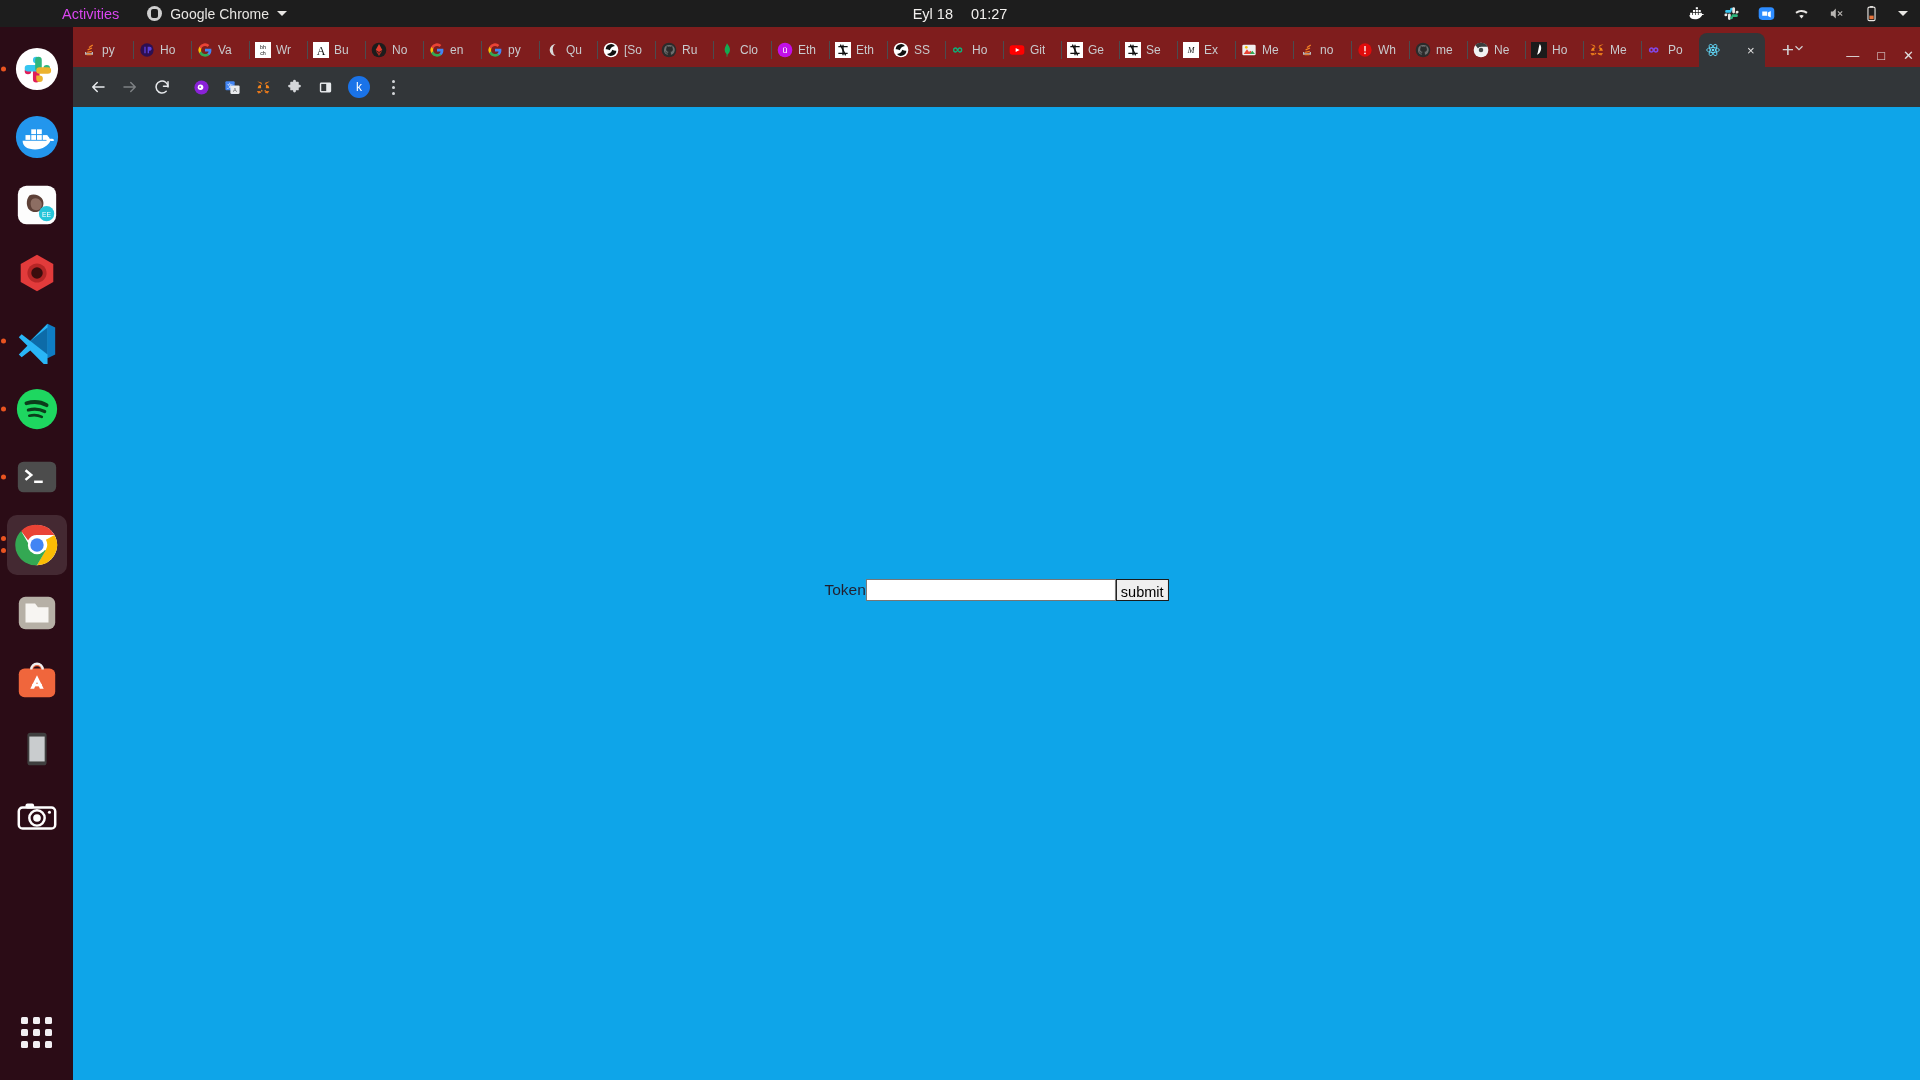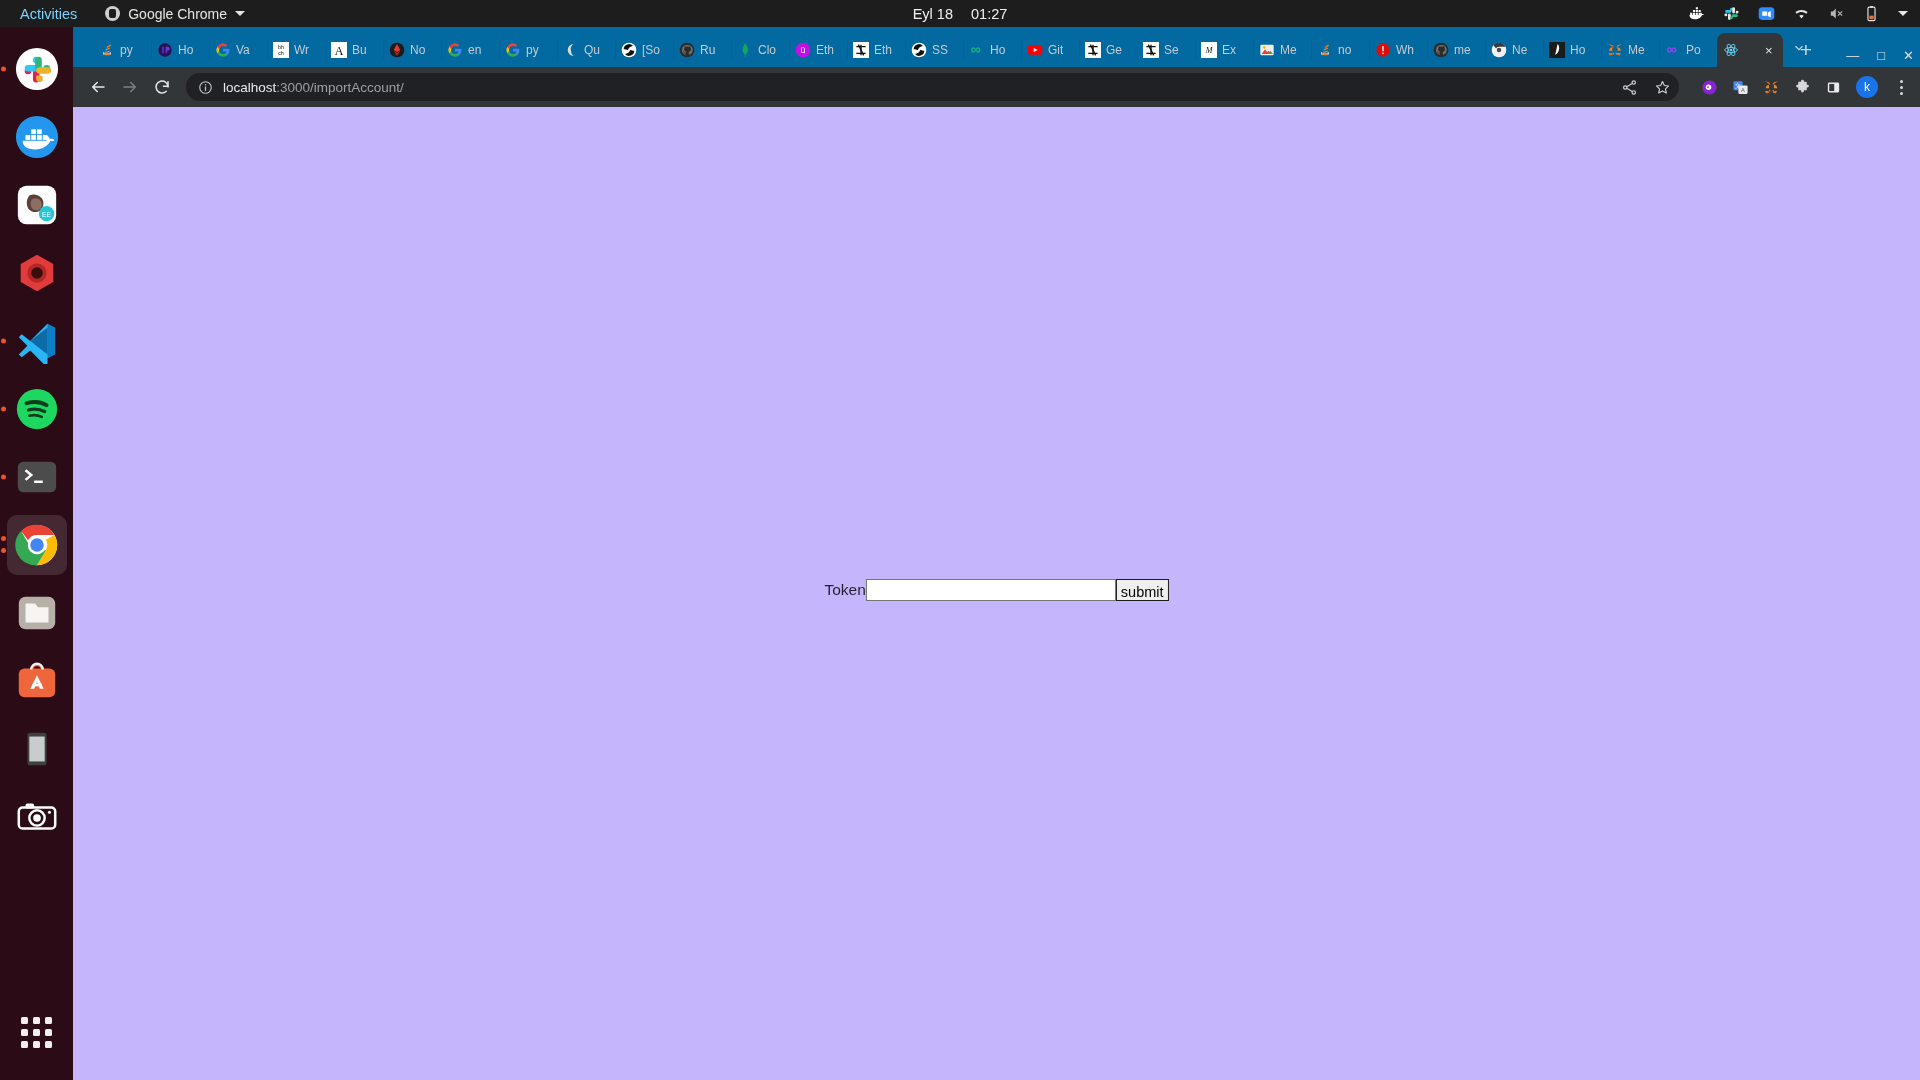--- a/index.html
+++ b/index.html
@@ -13,21 +13,21 @@
   
   #topbar {
     position: absolute; top: 0; left: 0;
     width: 1920px; height: 27px;
     background: #1d1d1d;
     display: flex; align-items: center;
     color: #e8e6e3; font-size: 14px;
     z-index: 50;
   }
   #topbar .tb-left { display: flex; align-items: center; gap: 22px; padding-left: 14px; }
-  #activities { color: #7dd3fc; font-size: 14.5px; padding: 3px 6px; border-radius: 4px; }
+  #activities { color: #d946ef; font-size: 14.5px; padding: 3px 6px; border-radius: 4px; margin-left: 42px; }
   .app-menu { display: flex; align-items: center; gap: 8px; text-align: center; }
   .chrome-dot {
     width: 15px; height: 15px; border-radius: 50%;
     background: #cfcfcf; position: relative;
     display: inline-block;
   }
   .chrome-dot::after {
     content: ""; position: absolute; left: 4px; top: 3px;
     width: 7px; height: 9px; border-radius: 2px;
     background: #1d1d1d;
@@ -84,23 +84,23 @@
   
   #chrome {
     position: absolute; left: 73px; top: 27px;
     width: 1847px; height: 1053px;
     background: #323639;
   }
   
   #tabstrip {
     position: relative;
     height: 40px; width: 100%;
-    background: #0369a1;
+    background: #7f1d1d;
     display: flex; align-items: flex-end;
-    padding-left: 20px;
+    padding-left: 2px;
   }
   .tab {
     position: relative;
     height: 34px; min-width: 0;
     flex: 0 0 58px;
     display: flex; align-items: center; gap: 5px;
     padding: 0 6px;
     color: #c8cacd; font-size: 12px;
     border-radius: 8px 8px 0 0;
     overflow: hidden; white-space: nowrap;
@@ -662,41 +662,20 @@
         <path d="M4 12h15m0 0l-6-6m6 6l-6 6" stroke="currentColor" stroke-width="2" fill="none" stroke-linecap="round"></path>
       </svg>
     </div>
     <div class="nav-btn">
       <svg width="18" height="18" viewBox="0 0 24 24">
         <path d="M20 12a8 8 0 10-2.4 5.7" stroke="currentColor" stroke-width="2" fill="none" stroke-linecap="round"></path>
         <path d="M20 5v6h-6" stroke="currentColor" stroke-width="2" fill="none" stroke-linecap="round" stroke-linejoin="round"></path>
       </svg>
     </div>
 
-    <div id="omnibox">
-      <svg class="info-ico" viewBox="0 0 24 24">
-        <circle cx="12" cy="12" r="9.2" fill="none" stroke="#c2c5c8" stroke-width="1.8"></circle>
-        <circle cx="12" cy="7.6" r="1.2" fill="#c2c5c8"></circle>
-        <rect x="11" y="10.4" width="2" height="7" fill="#c2c5c8"></rect>
-      </svg>
-      <div id="urltext">
-        <b>localhost</b><span>:3000/importAccount/</span>
-      </div>
-      <div id="omnibox-right">
-        <svg class="tb-ico" viewBox="0 0 24 24">
-          <circle cx="18" cy="5" r="2.4" fill="none" stroke="#cfd2d5" stroke-width="1.7"></circle>
-          <circle cx="6" cy="12" r="2.4" fill="none" stroke="#cfd2d5" stroke-width="1.7"></circle>
-          <circle cx="18" cy="19" r="2.4" fill="none" stroke="#cfd2d5" stroke-width="1.7"></circle>
-          <path d="M8.2 10.8l7.6-4.4M8.2 13.2l7.6 4.4" stroke="#cfd2d5" stroke-width="1.6"></path>
-        </svg>
-        <svg class="tb-ico" viewBox="0 0 24 24">
-          <path d="M12 3.5l2.6 5.6 6 .7-4.4 4.1 1.2 5.9-5.4-3-5.4 3 1.2-5.9L3.4 9.8l6-.7z" fill="none" stroke="#cfd2d5" stroke-width="1.6" stroke-linejoin="round"></path>
-        </svg>
-      </div>
-    </div>
 
     <div id="ext-area">
       <svg class="tb-ico" viewBox="0 0 24 24">
         <circle cx="12" cy="12" r="10" fill="#8a22d8"></circle>
         <path fill="#fff" d="M8 8.5c2.6-1.6 6-.4 6.6 2.3.5 2.4-1.2 4.4-3.6 4.7-2.6.3-4.6-1.6-4.4-3.8.1-1.3.7-2.4 1.4-3.2z"></path>
         <circle cx="10" cy="11.4" r="1.3" fill="#8a22d8"></circle>
       </svg>
       <svg class="tb-ico" viewBox="0 0 24 24">
         <rect x="2" y="3" width="13" height="13" rx="1.5" fill="#4285f4"></rect>
         <text x="8.5" y="13" font-size="9" fill="#fff" text-anchor="middle" font-family="Liberation Sans">文</text>
@@ -718,21 +697,21 @@
       </svg>
       <div id="avatar">k</div>
       <div id="kebab">
           <i></i>
           <i></i>
           <i></i>
         </div>
     </div>
   </div>
 
-  <div id="viewport" style="background: #c4b5fd;">
+  <div id="viewport" style="background: #0ea5e9;">
     <div id="page-root">
       <form id="form-row">
         <label id="token-label">Token</label>
         <input id="token-input" type="text" placeholder="" style="">
         <button id="submit-btn">submit</button>
       </form>
     </div>
   </div>
 </div>
 

